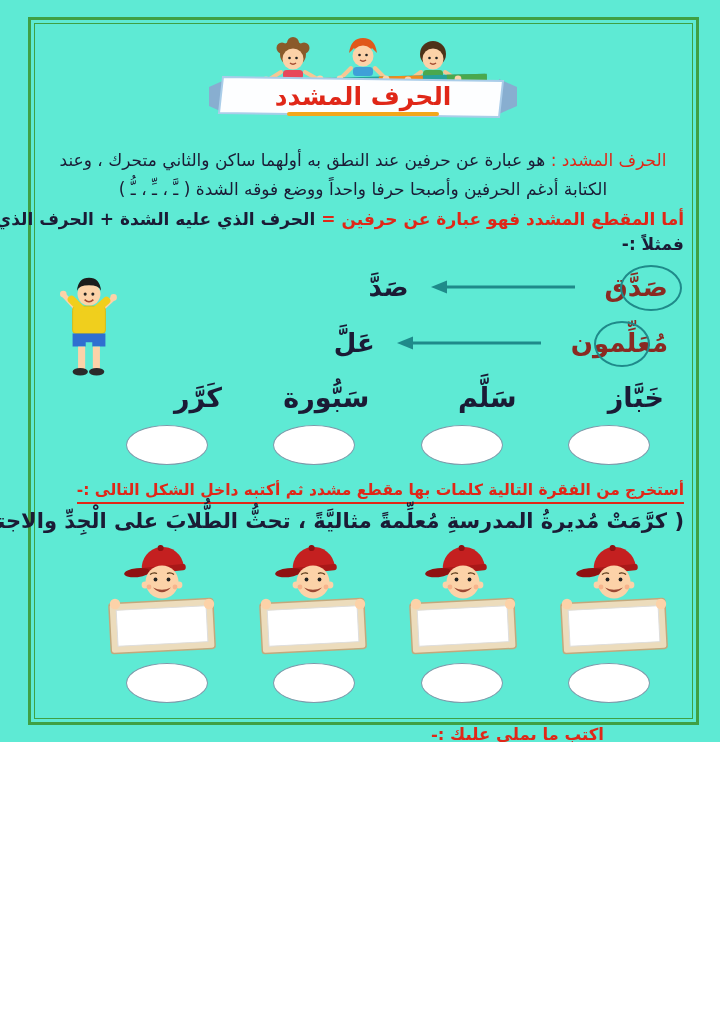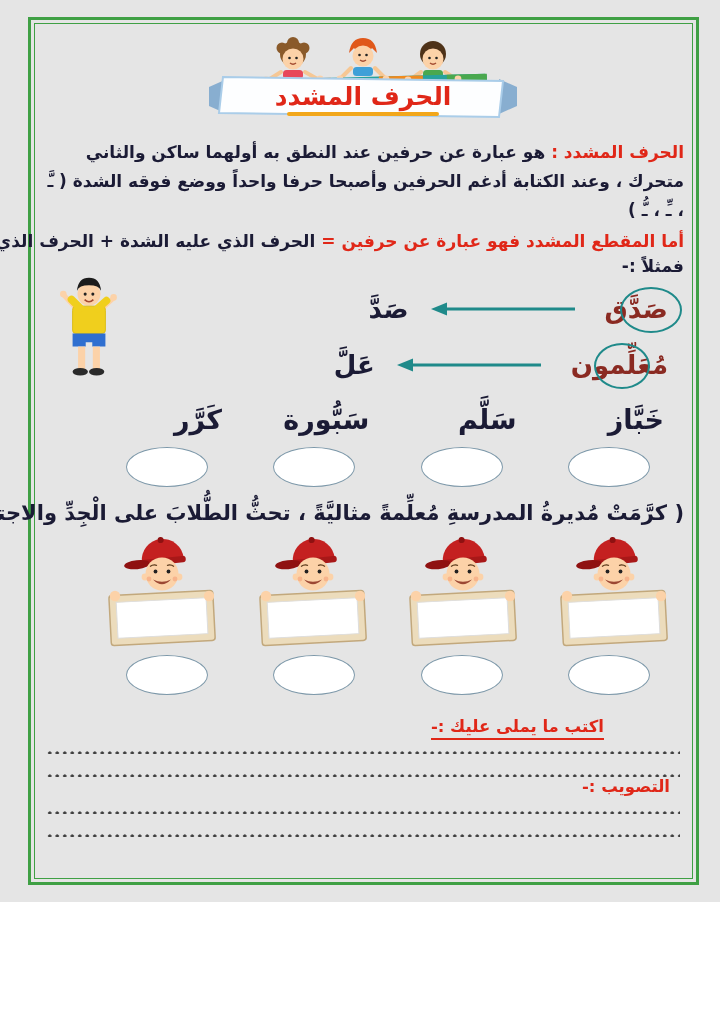--- a/index.html
+++ b/index.html
@@ -4,34 +4,34 @@
 <style>
   :root{
     --accent-red:#e02718;
     --border-green:#3fa044;
     --arrow-teal:#1f8a8a;
     --text-dark:#1b1b35;
   }
   *{margin:0;padding:0;box-sizing:border-box;}
   html,body{background:#ffffff;}
   body{width:720px;height:1019px;font-family:"DejaVu Sans",sans-serif;color:var(--text-dark);}
-  .page{position:relative;width:720px;height:902px;background:#e5e5e5;overflow:hidden;}
+  .page{position:relative;width:720px;height:742px;background:#5eead4;overflow:hidden;}
   .frame-outer{position:absolute;left:28px;top:17px;right:21px;bottom:17px;border:3px solid var(--border-green);}
   .frame-inner{position:absolute;left:34px;top:23px;right:27px;bottom:23px;border:1px solid var(--border-green);}
   .content{position:absolute;left:42px;top:28px;right:36px;bottom:28px;direction:rtl;}
 
   
   .hdr{position:relative;height:106px;margin-top:4px;}
   .kids{position:absolute;top:0;left:50%;transform:translateX(-50%);width:320px;height:64px;}
   .ribbon{position:absolute;top:42px;left:50%;transform:translateX(-50%);width:320px;height:46px;}
   .title{position:absolute;top:50px;left:0;width:100%;text-align:center;color:var(--accent-red);font-size:25px;font-weight:bold;}
   .title-underline{position:absolute;top:80px;left:50%;transform:translateX(-50%);width:152px;height:3.5px;background:#f2a71b;border-radius:2px;}
 
   .red{color:var(--accent-red);}
-  .para{font-size:17px;font-weight:bold;line-height:1.72;margin-top:0;text-align:right;}
+  .para{font-size:17px;font-weight:normal;line-height:1.72;margin-top:8px;text-align:center;}
   .line{font-size:17px;font-weight:bold;margin-top:5px;white-space:nowrap;}
 
   
   .ex-row{display:flex;align-items:center;gap:20px;padding-right:10px;margin-top:10px;height:46px;}
   .ex-src{position:relative;font-size:26px;font-weight:bold;color:#8a2a22;padding:0 6px;}
   .oval{position:absolute;border:2px solid var(--arrow-teal);border-radius:50%;top:-7px;height:46px;}
   .oval-a{right:-8px;width:62px;}
   .oval-b{right:24px;width:56px;}
   .arrow{width:150px;height:18px;}
   .arrow line{stroke:var(--arrow-teal);stroke-width:3;}
@@ -208,20 +208,21 @@
       <span class="word">كَرَّر</span>
     </div>
 
     <div class="oval-row">
       <span class="cell"><span class="ellipse"></span></span>
       <span class="cell"><span class="ellipse"></span></span>
       <span class="cell"><span class="ellipse"></span></span>
       <span class="cell"><span class="ellipse"></span></span>
     </div>
 
+    <div class="instr"><span class="u">أستخرج من الفقرة التالية كلمات بها مقطع مشدد ثم أكتبه داخل الشكل التالى :-</span></div>
 
     <p class="sentence">( كرَّمَتْ مُديرةُ المدرسةِ مُعلِّمةً مثاليَّةً ، تحثُّ الطُّلابَ على الْجِدِّ والاجتهادِ في الدِّراسةِ )</p>
 
     <div class="boys-row">
       <svg class="boyboard" viewBox="0 0 140 118">
           <use href="#bb"></use>
         </svg>
       <svg class="boyboard" viewBox="0 0 140 118">
           <use href="#bb"></use>
         </svg>

